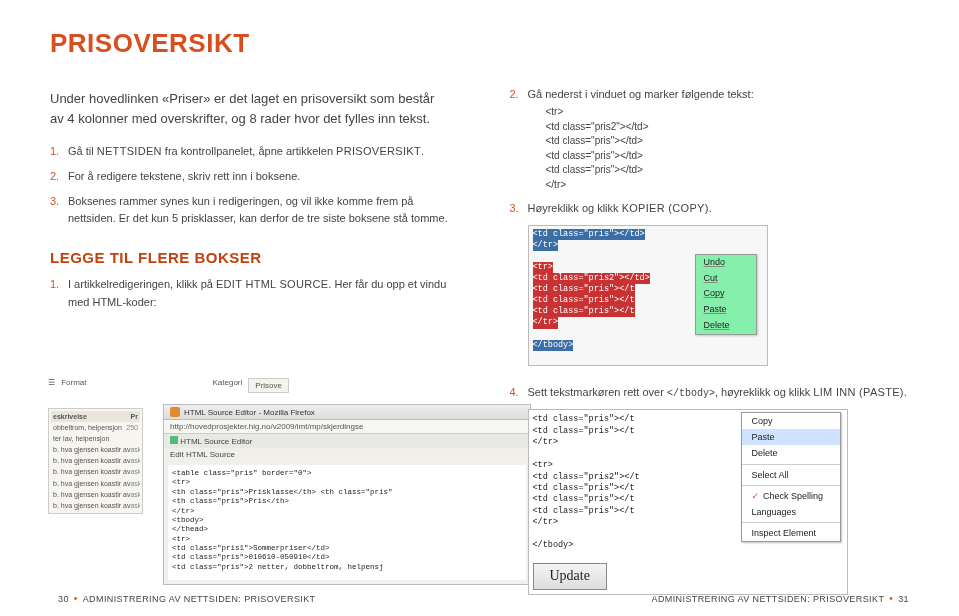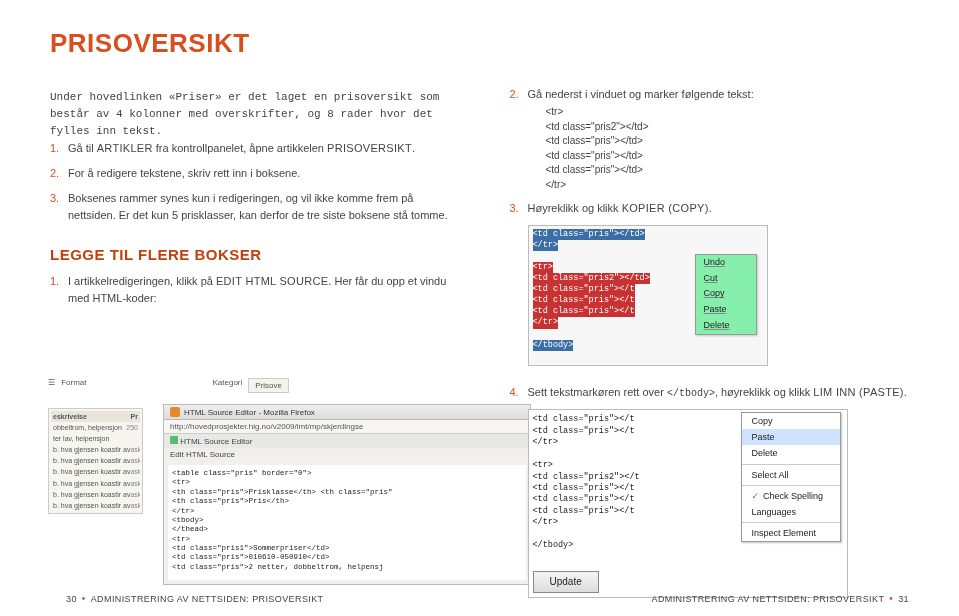--- a/index.html
+++ b/index.html
@@ -27,24 +27,24 @@
     margin-bottom: 30px;
   }
   h2 {
     color: #c2410c;
     font-size: 15px;
     font-weight: 600;
     letter-spacing: 0.5px;
     margin: 22px 0 10px 0;
   }
   p.intro {
-    font-size: 11px;
+    font-size: 13px;
     line-height: 1.55;
     color: #444;
-    font-family: Liberation Mono, monospace;
+    margin-bottom: 14px;
   }
   ol { list-style: none; counter-reset: item; }
   ol > li {
     font-size: 11px;
     line-height: 1.55;
     color: #444;
     margin-bottom: 8px;
     padding-left: 18px;
     position: relative;
   }
@@ -61,21 +61,21 @@
     line-height: 1.45;
     color: #444;
     margin: 2px 0 2px 18px;
     font-family: Arial, sans-serif;
   }
 
   
   .footer {
     position: absolute;
     bottom: 12px;
-    left: 16px; right: 0;
+    left: 8px; right: 0;
     display: flex;
     justify-content: space-between;
     padding: 0 50px;
     font-size: 9px;
     letter-spacing: 0.4px;
     color: #444;
   }
   .footer .dot { color: #d94e1f; margin: 0 5px; font-size: 10px; }
 
   
@@ -146,23 +146,23 @@
   .ss3 .ctx {
     position:absolute; right:6px; top:2px;
     background:#fff; border:1px solid #999;
     font-family:Arial,sans-serif; font-size:9px; width:100px;
     box-shadow:1px 1px 2px rgba(0,0,0,.25);
   }
   .ss3 .ctx div { padding:2px 10px; }
   .ss3 .ctx div.sel { background:#cfe3ff; }
   .ss3 .ctx hr { border:none; border-top:1px solid #ccc; margin:2px 0; }
   .ss3 .btn {
-    margin-top:8px; display:inline-block; border:1px solid #888;
+    display:inline-block; border:1px solid #888;
     background:linear-gradient(#f4f4f4,#ddd);
-    padding:3px 16px; font-family:Liberation Sans, sans-serif; font-size:10px;
+    padding:3px 16px; font-family:Liberation Serif, serif; font-size:14px;
   }
   .ss3 .check::before { content:"✓"; color:#d94e1f; margin-right:4px; }
 
   .leftpanel {
     position:absolute;
     left:-2px; top:380px;
     width:95px;
     border:1px solid #ccc;
     background:#f7f5ef;
     font-family:Arial,sans-serif;
@@ -189,21 +189,21 @@
 
 <div class="page">
   <div class="col" style="position:relative;">
     <h1>PRISOVERSIKT</h1>
 
     <p class="intro">Under hovedlinken «Priser» er det laget en prisoversikt som består av 4 kolonner med overskrifter, og 8 rader hvor det fylles inn tekst.</p>
 
     <ol>
       <li>
         <span class="num">1.</span>
-        <span>Gå til </span><span class="caps">ARTIKLER</span><span> fra kontrollpanelet, åpne artikkelen </span><span class="caps">PRISOVERSIKT</span><span>.</span>
+        <span>Gå til </span><span class="caps">NETTSIDEN</span><span> fra kontrollpanelet, åpne artikkelen </span><span class="caps">PRISOVERSIKT</span><span>.</span>
       </li>
       <li>
         <span class="num">2.</span>
         <span>For å redigere tekstene, skriv rett inn i boksene.</span>
       </li>
       <li>
         <span class="num">3.</span>
         <span>Boksenes rammer synes kun i redigeringen, og vil ikke komme frem på nettsiden. Er det kun 5 prisklasser, kan derfor de tre siste boksene stå tomme.</span>
       </li>
     </ol>

